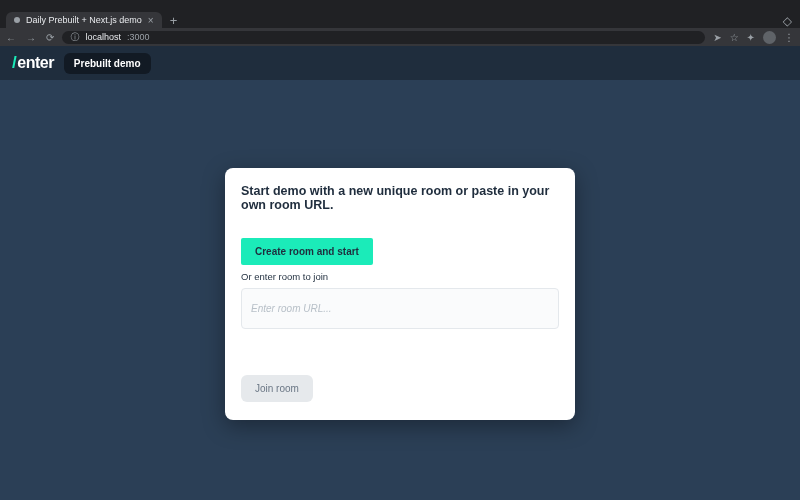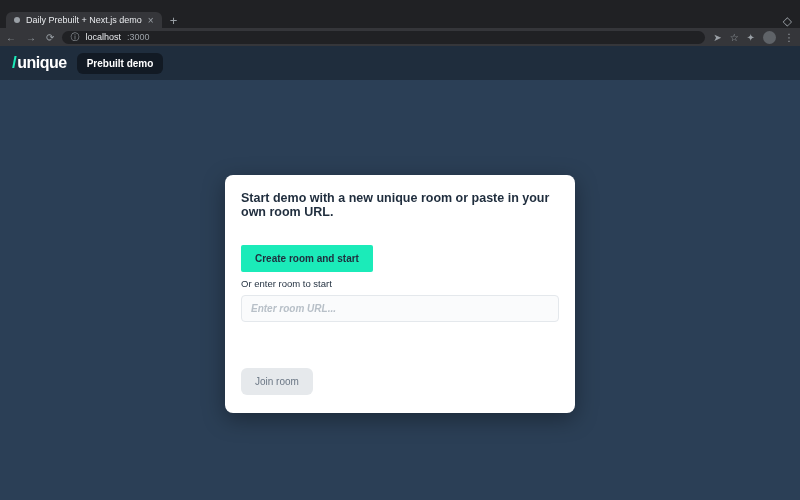--- a/index.html
+++ b/index.html
@@ -157,26 +157,25 @@
     font-size: 9.5px;
     color: #1f2d3d;
     margin-top: 6px;
     margin-bottom: 6px;
   }
   .room-input {
     width: 100%;
     border: 1px solid #e4e8ec;
     background: #fafbfc;
     border-radius: 4px;
-    padding: 7px 9px;
+    padding: 14px 9px;
     font-size: 10px;
     color: #333;
     font-style: italic;
     margin-bottom: 14px;
-    font-weight: bold;
   }
   .room-input::placeholder { color: #b8c0c8; font-style: italic; }
   .btn-secondary {
     background: #e6e9ec;
     border: none;
     color: #6b7785;
     font-weight: 500;
     font-size: 10px;
     padding: 8px 14px;
     border-radius: 6px;
@@ -213,26 +212,26 @@
     <span>☆</span>
     <span>✦</span>
     <div class="avatar-mini"></div>
     <span>⋮</span>
   </div>
 </div>
 
 <div class="app-header">
   <div class="logo">
     <span class="logo-slash">/</span>
-      <span>unique</span>
+      <span>enter</span>
   </div>
   <div class="pill">Prebuilt demo</div>
 </div>
 
 <div class="stage">
   <div class="card">
     <h2>Start demo with a new unique room or paste in your own room URL.</h2>
     <button class="btn-primary">Create room and start</button>
-    <div class="subtext">Or enter room to start</div>
+    <div class="subtext">Or enter room to join</div>
     <input class="room-input" type="text" placeholder="Enter room URL..." style="">
     <button class="btn-secondary">Join room</button>
   </div>
 </div>
 
 </body></html>

